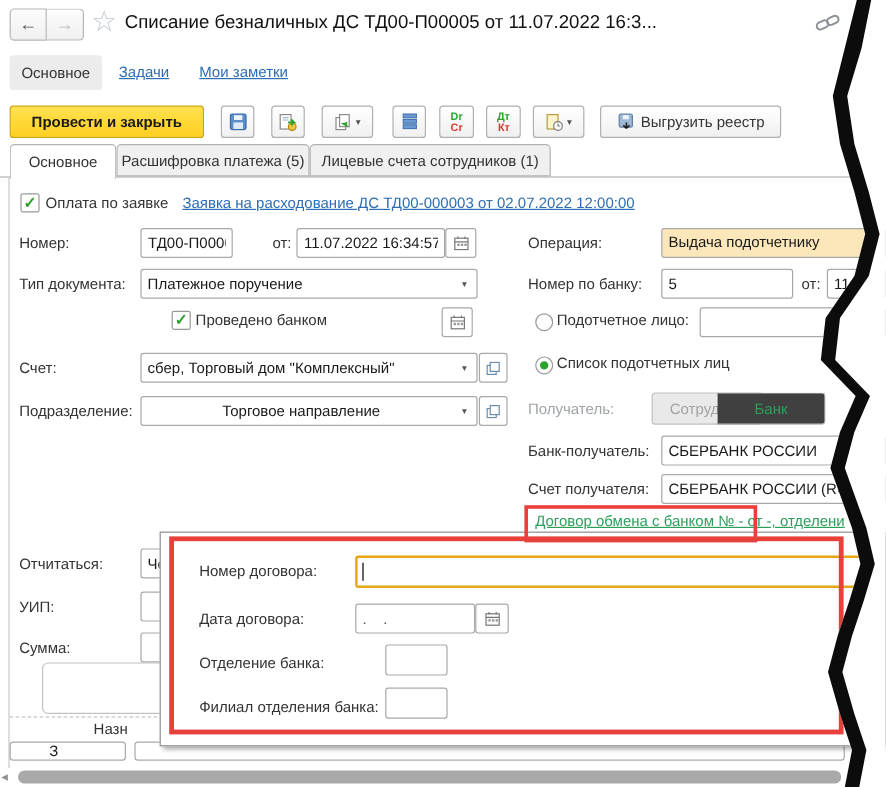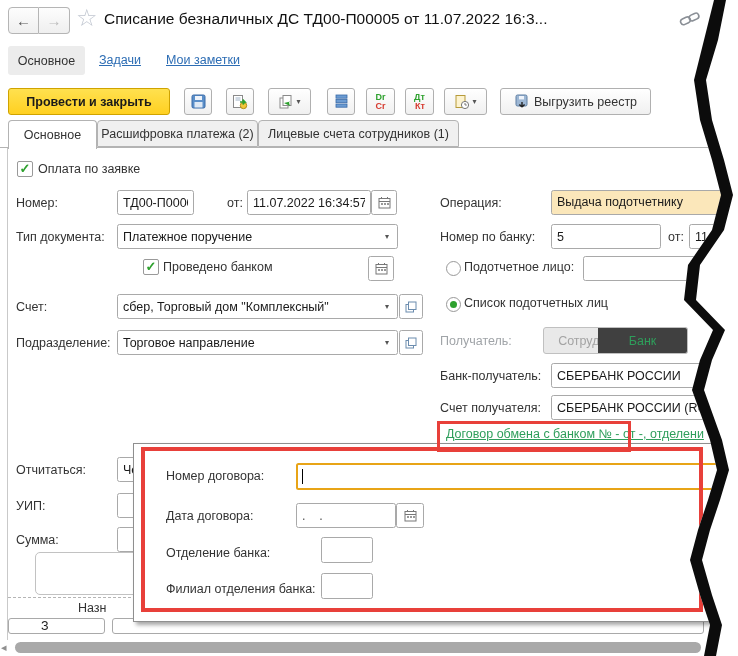--- a/index.html
+++ b/index.html
@@ -133,26 +133,27 @@
     <svg width="16" height="15">
       <rect x="2" y="1" width="11" height="11" rx="1.5" fill="#9db7d4" stroke="#5f7fa3"></rect>
       <rect x="5" y="2" width="5" height="3.4" fill="#eef3fa"></rect>
       <path d="M8 8 v5 M8 13 l-2.6 -2.6 M8 13 l2.6 -2.6" stroke="#222" stroke-width="1.4" fill="none"></path>
     </svg>
     <span>Выгрузить реестр</span>
   </div>
 
   <div class="hline" style="left:0;top:147px;width:712px;z-index:1;"></div>
   <div class="tab active" style="left:8px;width:89px;">Основное</div>
-  <div class="tab" style="left:97px;width:161px;">Расшифровка платежа (2)</div>
+  <div class="tab" style="left:97px;width:161px;">Расшифровка платежа (5)</div>
   <div class="tab" style="left:258px;width:201px;">Лицевые счета сотрудников (1)</div>
   <div class="vline" style="left:7px;top:148px;height:492px;"></div>
 
   <div class="chk" style="left:17px;top:161px;"><span>✓</span></div>
   <div class="lbl" style="left:38px;top:162px;">Оплата по заявке</div>
+  <div class="link-blue" style="left:152px;top:162px;">Заявка на расходование ДС ТД00-000003 от 02.07.2022 12:00:00</div>
 
   <div class="lbl" style="left:16px;top:196px;">Номер:</div>
   <input class="inp" style="left: 117px; top: 190px; width: 77px;" value="ТД00-П00005">
   <div class="lbl" style="left:227px;top:196px;">от:</div>
   <input class="inp" style="left: 247px; top: 190px; width: 124px;" value="11.07.2022 16:34:57">
   <div class="calbtn" style="left:371px;top:190px;">
     <svg width="13" height="13">
         <rect x="1" y="2.5" width="11" height="9.5" fill="none" stroke="#777"></rect>
         <line x1="1" y1="5.5" x2="12" y2="5.5" stroke="#777"></line>
         <line x1="3.5" y1="1" x2="3.5" y2="3" stroke="#777"></line>
@@ -201,21 +202,21 @@
     <svg width="12" height="12">
         <rect x="1" y="3.5" width="7.5" height="7.5" fill="#fff" stroke="#6b8cae"></rect>
         <rect x="3.5" y="1" width="7.5" height="7.5" fill="#fff" stroke="#6b8cae"></rect>
       </svg>
   </div>
   <div class="radio sel" style="left:446px;top:297px;"></div>
   <div class="lbl" style="left:464px;top:296px;">Список подотчетных лиц</div>
 
   <div class="lbl" style="left:16px;top:336px;">Подразделение:</div>
   <div class="combo">
-    <input class="inp" style="left: 117px; top: 330px; width: 281px; padding-right: 18px;" value="Торговое направление">
+    <input class="inp" style="left: 117px; top: 330px; width: 281px; padding-right: 18px; text-align: center;" value="Торговое направление">
     <span style="left:385px;top:338px;position:absolute;font-size:8px;color:#555;">▾</span>
   </div>
   <div class="openbtn" style="left:399px;top:330px;">
     <svg width="12" height="12">
         <rect x="1" y="3.5" width="7.5" height="7.5" fill="#fff" stroke="#6b8cae"></rect>
         <rect x="3.5" y="1" width="7.5" height="7.5" fill="#fff" stroke="#6b8cae"></rect>
       </svg>
   </div>
   <div class="lbl dim" style="left:440px;top:334px;">Получатель:</div>
   <div class="seg" style="left:543px;width:91px;background:#e9e9e9;color:#a3a3a3;border-radius:3px 0 0 3px;">Сотрудник</div>

